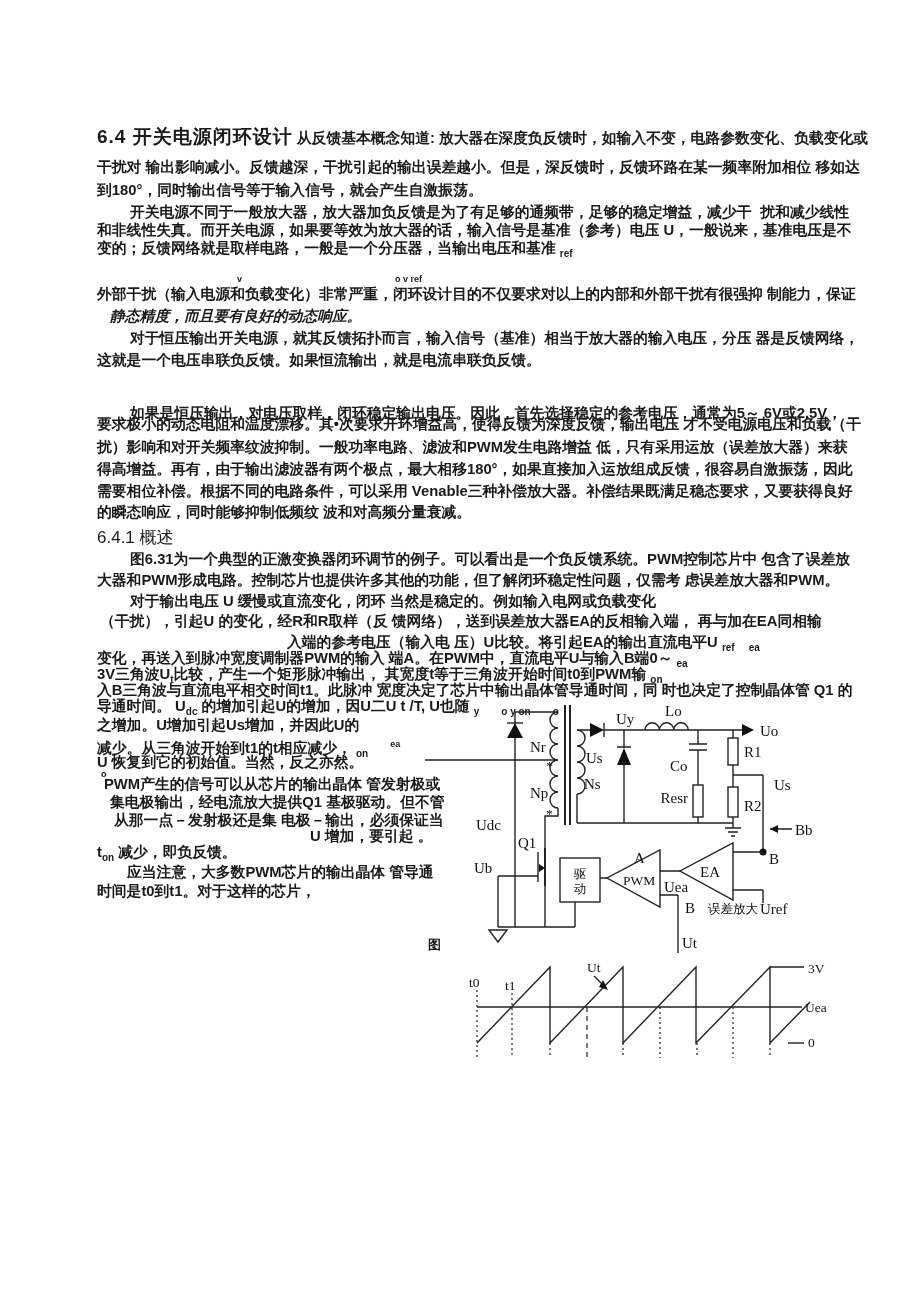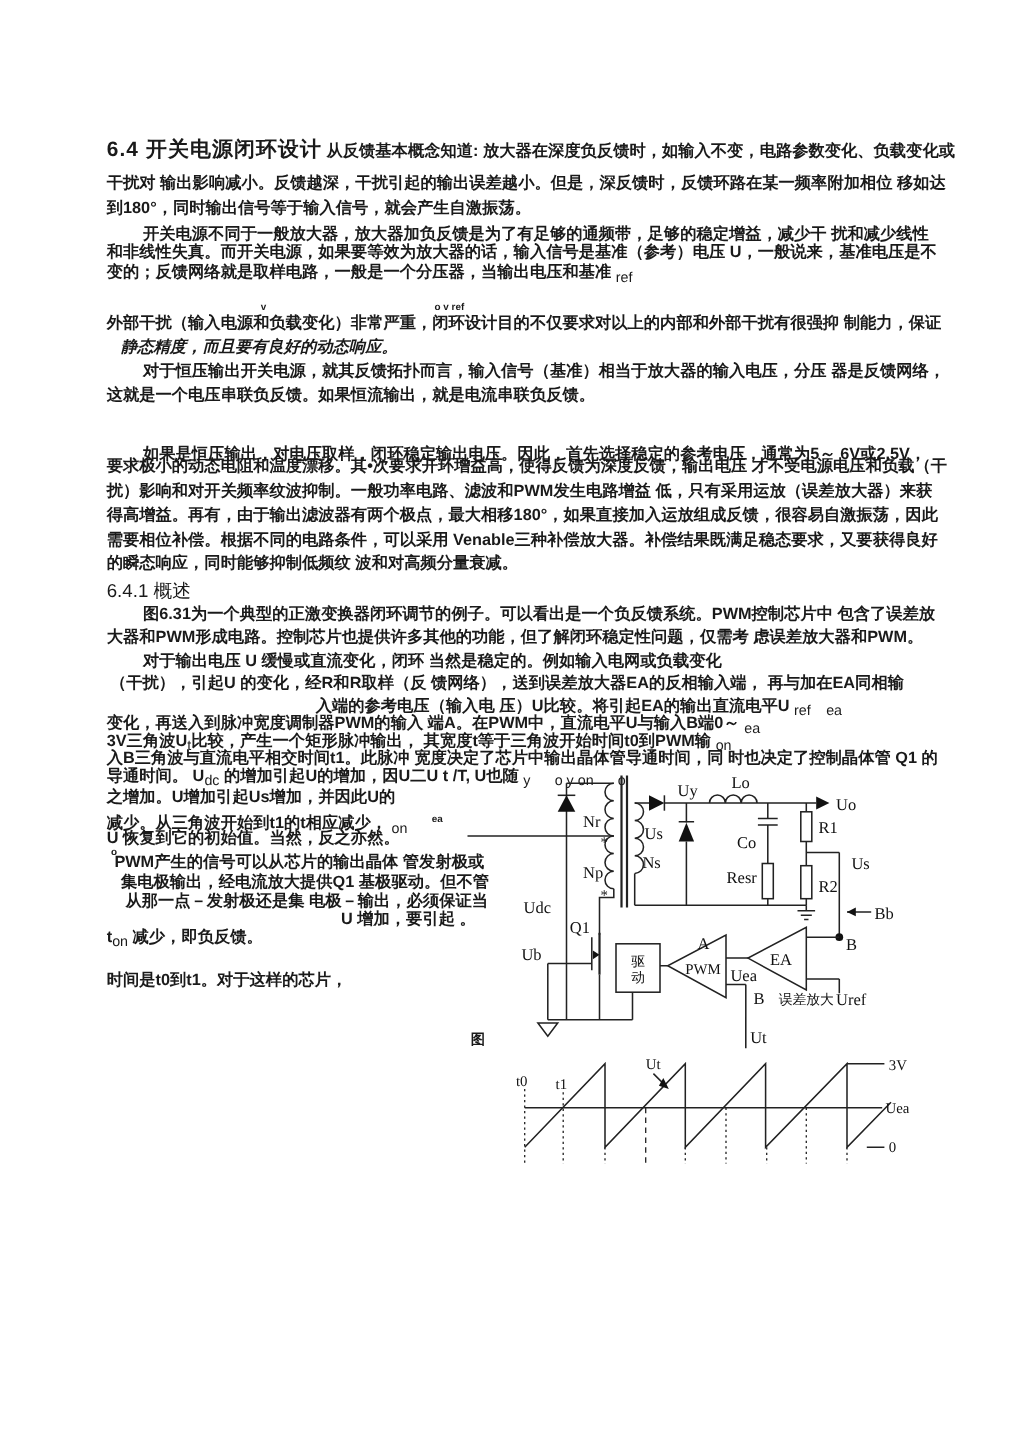--- a/index.html
+++ b/index.html
@@ -1,19 +1,19 @@
 <!DOCTYPE html>
 <html><head>
 <meta charset="utf-8">
 <style>
   html,body{margin:0;padding:0;background:#ffffff;}
   .page{position:relative;width:920px;height:1058px;background:#ffffff;overflow:hidden;
         font-family:"Liberation Sans",sans-serif;color:#1a1a1a;}
   .ln{position:absolute;white-space:pre;font-size:14.8px;line-height:17px;font-weight:600;}
-  .ln sub{font-size:13px;font-weight:400;}
+  .ln sub{font-size:10px;font-weight:700;}
   .ln sup{font-size:9px;font-weight:600;}
   .subgap{margin-left:22px;}
   .subgap2{margin-left:14px;}
   .h1{font-size:19px;font-weight:700;letter-spacing:1px;}
   .h2{font-size:17px;font-weight:400;}
   .tiny{font-size:9px;font-weight:600;}
   .figchar{position:absolute;font-size:13px;font-weight:600;}
   .caption{position:absolute;font-family:"Liberation Serif",serif;font-size:13px;color:#222;white-space:pre;}
   .footer{position:absolute;font-family:"Liberation Serif",serif;font-size:16px;color:#444;}
   svg{position:absolute;overflow:visible;}
@@ -30,21 +30,21 @@
 </head>
 <body>
 
 <div class="page">
 
   <div class="ln" style="top:128px;left:97px;"><span class="h1">6.4 开关电源闭环设计</span><span> 从反馈基本概念知道: 放大器在深度负反馈时，如输入不变，电路参数变化、负载变化或</span></div>
 
   <div class="ln" style="top:159px;left:97px;">干扰对 输出影响减小。反馈越深，干扰引起的输出误差越小。但是，深反馈时，反馈环路在某一频率附加相位 移如达</div>
   <div class="ln" style="top:182px;left:97px;">到180°，同时输出信号等于输入信号，就会产生自激振荡。</div>
 
-  <div class="ln" style="top:205px;left:130px;">开关电源不同于一般放大器，放大器加负反馈是为了有足够的通频带，足够的稳定增益，减少干 扰和减少线性</div>
+  <div class="ln" style="top:205px;left:130px;font-family:Liberation Mono, monospace;">开关电源不同于一般放大器，放大器加负反馈是为了有足够的通频带，足够的稳定增益，减少干 扰和减少线性</div>
   <div class="ln" style="top:222px;left:97px;">和非线性失真。而开关电源，如果要等效为放大器的话，输入信号是基准（参考）电压 U，一般说来，基准电压是不</div>
   <div class="ln" style="top:240px;left:97px;"><span>变的；反馈网络就是取样电路，一般是一个分压器，当输出电压和基准</span> <sub>ref</sub></div>
   <div class="tiny" style="position:absolute;top:274px;left:237px;">v</div>
   <div class="tiny" style="position:absolute;top:274px;left:395px;">o v ref</div>
   <div class="ln" style="top:286px;left:97px;">外部干扰（输入电源和负载变化）非常严重，闭环设计目的不仅要求对以上的内部和外部干扰有很强抑 制能力，保证</div>
   <div class="ln" style="top:308px;left:110px;font-style:italic;">静态精度，而且要有良好的动态响应。</div>
 
   <div class="ln" style="top:330px;left:130px;">对于恒压输出开关电源，就其反馈拓扑而言，输入信号（基准）相当于放大器的输入电压，分压 器是反馈网络，</div>
   <div class="ln" style="top:352px;left:97px;">这就是一个电压串联负反馈。如果恒流输出，就是电流串联负反馈。</div>
 
@@ -69,20 +69,21 @@
 
   <div class="ln" style="top:717px;left:97px;">之增加。U增加引起Us增加，并因此U的</div>
   <div class="ln" style="top:736px;left:97px;"><span>减少。从三角波开始到t1的t相应减少，</span> <sub>on</sub><sup class="subgap">ea</sup></div>
   <div class="ln" style="top:754px;left:97px;">U 恢复到它的初始值。当然，反之亦然。</div>
   <div class="tiny" style="position:absolute;top:769px;left:101px;">o</div>
   <div class="ln" style="top:776px;left:104px;">PWM产生的信号可以从芯片的输出晶体 管发射极或</div>
   <div class="ln" style="top:794px;left:110px;">集电极输出，经电流放大提供Q1 基极驱动。但不管</div>
   <div class="ln" style="top:812px;left:114px;">从那一点－发射极还是集 电极－输出，必须保证当</div>
   <div class="ln" style="top:828px;left:310px;">U 增加，要引起 。</div>
   <div class="ln" style="top:844px;left:97px;"><span>t</span><sub>on</sub><span> 减少，即负反馈。</span></div>
+  <div class="ln" style="top:864px;left:127px;">应当注意，大多数PWM芯片的输出晶体 管导通</div>
   <div class="ln" style="top:883px;left:97px;">时间是t0到t1。对于这样的芯片，</div>
 
   <div class="figchar" style="top:936px;left:428px;">图</div>
 
   <svg style="left:420px;top:690px;" width="450" height="290" viewBox="0 0 450 290">
     <g>
       <path class="wire" d="M95,22 V237"></path>
       <path class="wire" d="M95,22 H138"></path>
       <path class="wire" d="M5,70 H138"></path>
       <path class="wire" d="M87,33 H103"></path>

